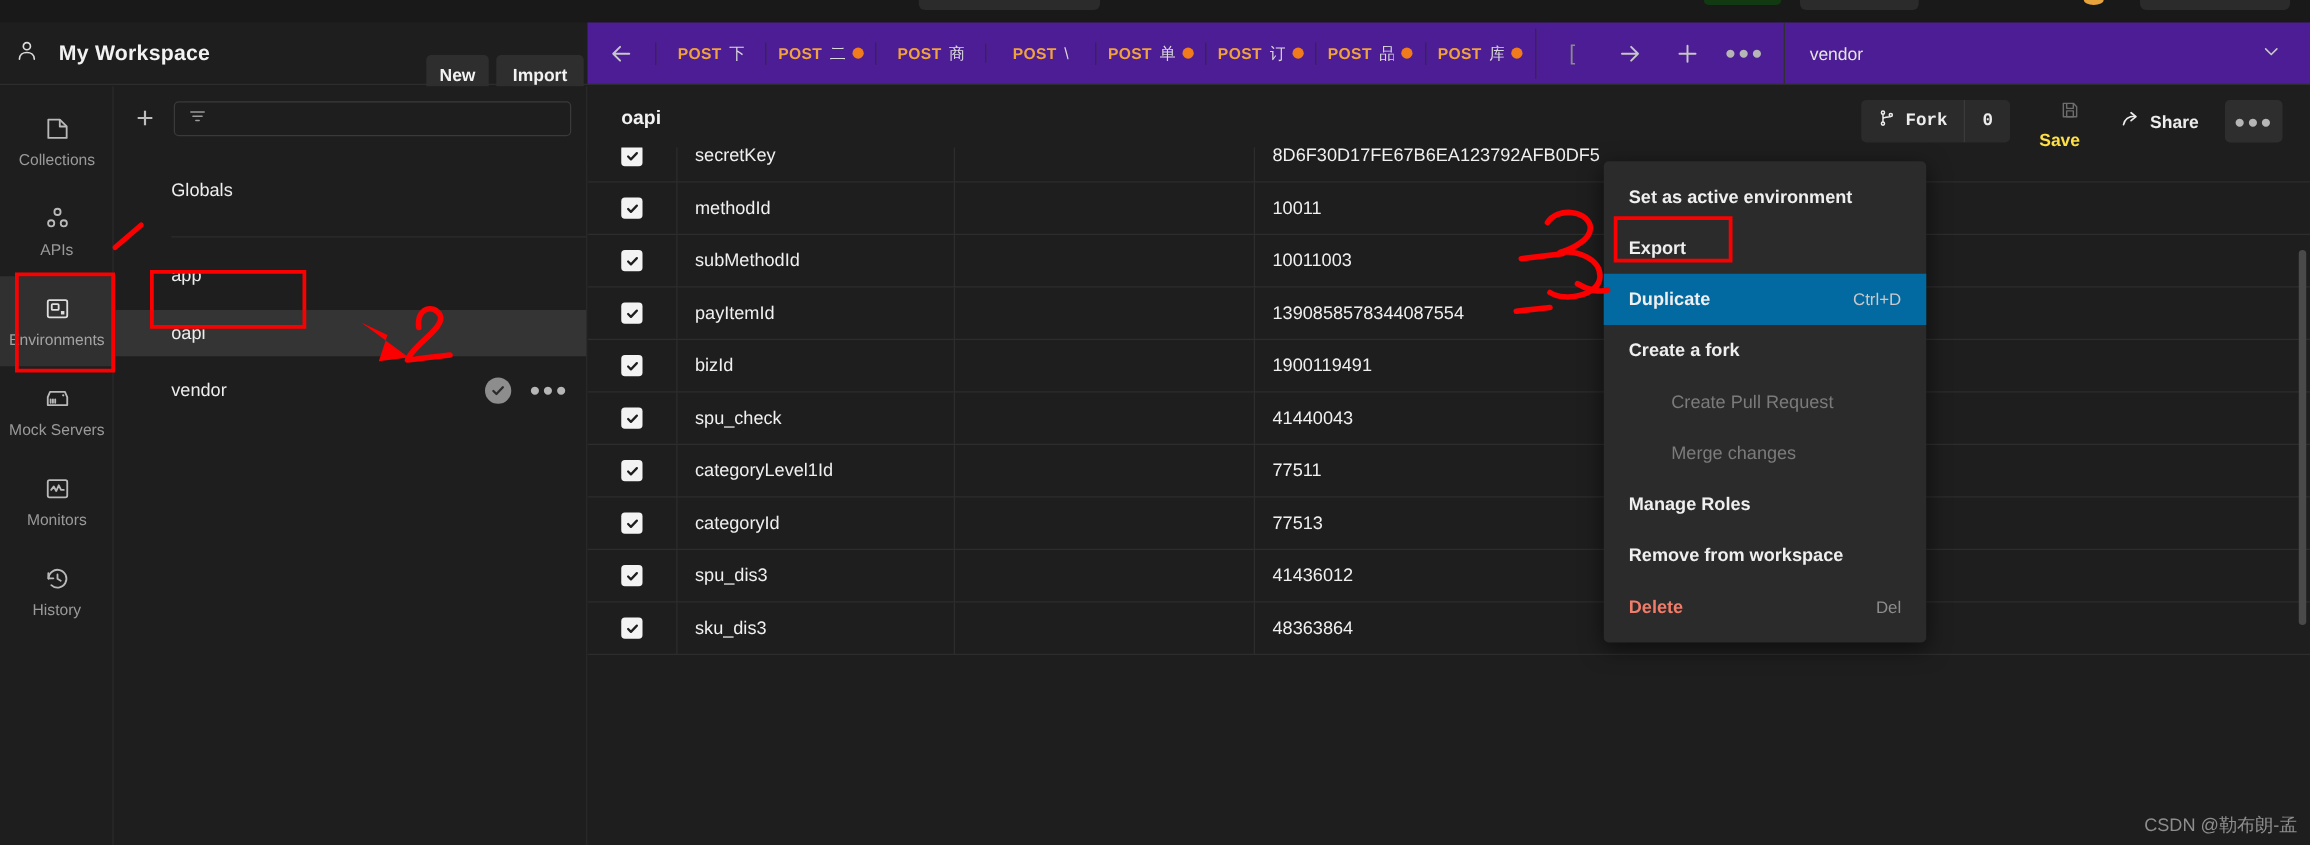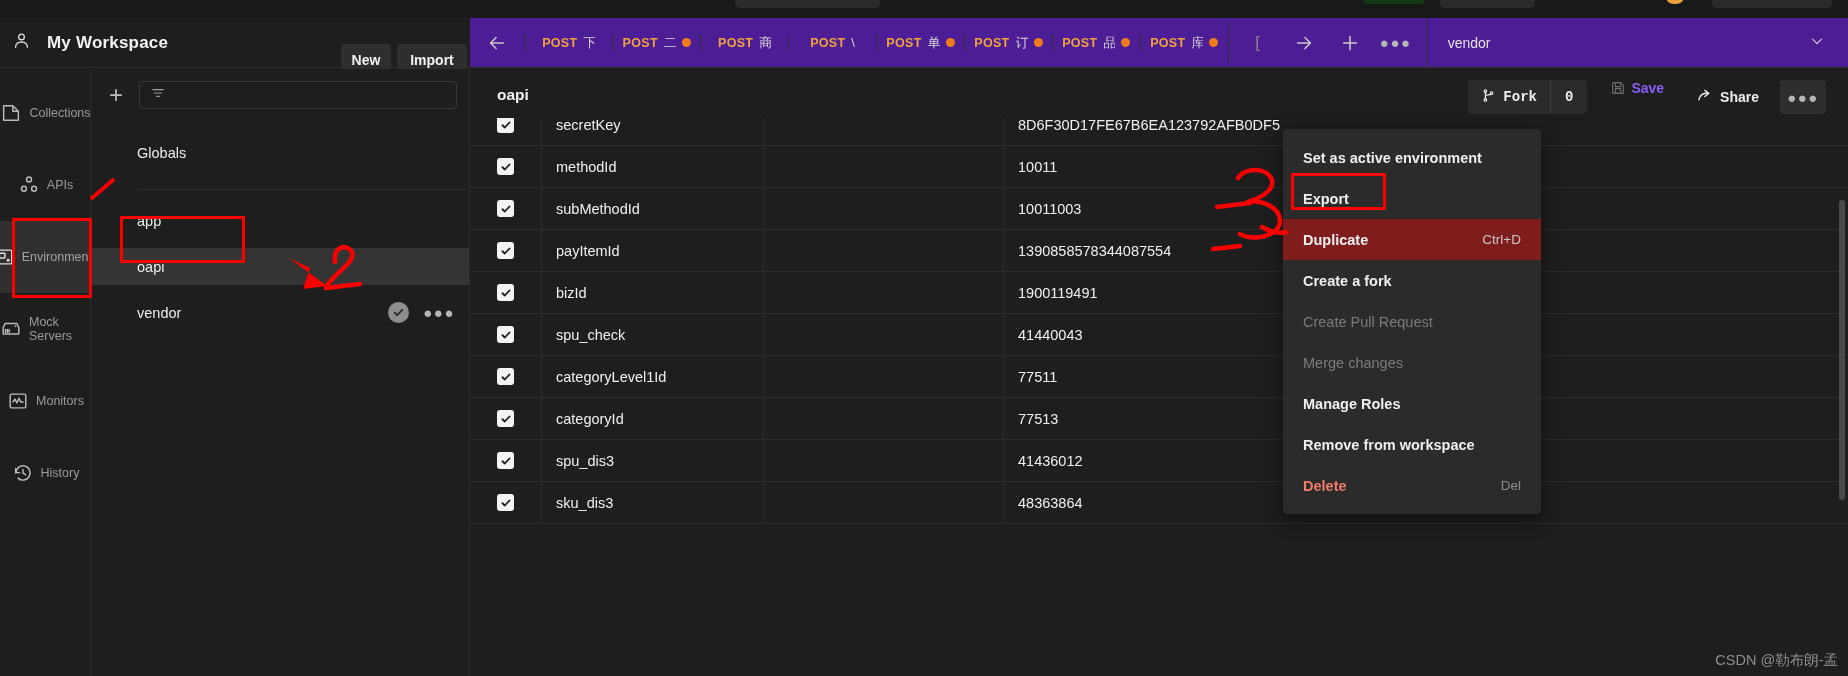--- a/index.html
+++ b/index.html
@@ -37,21 +37,21 @@
     background:#2e2e2e; border-radius:4px; color:#f2f2f2; font-size:14px; font-weight:bold;
     display:flex; align-items:center; justify-content:center; cursor:pointer;
   }
 
   
   .rail {
     position:absolute; left:0; top:69px; width:91px; height:607px;
     background:#1e1e1e; border-right:1px solid #2d2d2d;
   }
   .rail-item {
-    width:91px; height:72px; display:flex; flex-direction:row;
+    width:91px; height:72px; display:flex; flex-direction:column;
     align-items:center; justify-content:center; gap:7px; cursor:pointer;
   }
   .rail-item.active { background:#303030; }
   .rail-label { font-size:12.5px; color:#9a9a9a; }
   .rail-item.active .rail-label { color:#a3a3a3; }
   .rail-icon { width:22px; height:22px; display:block; }
 
   
   .envpanel {
     position:absolute; left:91px; top:69px; width:379px; height:607px;
@@ -105,22 +105,22 @@
   .env-detail-hdr {
     position:absolute; left:470px; top:68px; width:1378px; height:62px; background:#1e1e1e;
   }
   .env-name { position:absolute; left:27px; top:18px; font-size:15.5px; font-weight:bold; color:#f2f2f2; }
   .hdr-actions { position:absolute; right:22px; top:12px; display:flex; align-items:center; gap:0; }
   .fork-grp { display:flex; align-items:center; background:#2b2b2b; border-radius:4px; height:34px; overflow:hidden;font-family:Liberation Mono, monospace; }
   .fork-btn { display:flex; align-items:center; gap:7px; padding:0 13px; height:34px;
     font-size:14px; font-weight:bold; color:#ededed; cursor:pointer; }
   .fork-count { padding:0 14px; height:34px; display:flex; align-items:center;
     border-left:1px solid #3b3b3b; font-size:14px; font-weight:bold; color:#ededed; cursor:pointer; }
-  .save-btn { display:flex; align-items:flex-start; gap:5px; margin-left:12px; padding:0 11px; height:34px;
-    font-size:14px; font-weight:bold; color:#8b5cf6; cursor:default; }
+  .save-btn { display:flex; align-items:flex-end; gap:5px; margin-left:12px; padding:0 11px; height:34px;
+    font-size:14px; font-weight:bold; color:#fde047; cursor:default;flex-direction:column; }
   .share-btn { display:flex; align-items:center; gap:7px; margin-left:10px; padding:0 11px; height:34px;
     font-size:14px; font-weight:bold; color:#ededed; cursor:pointer; }
   .more-btn { margin-left:10px; width:46px; height:34px; background:#2e2e2e; border-radius:4px;
     display:flex; align-items:center; justify-content:center; cursor:pointer; }
 
   
   .vtable {
     position:absolute; left:470px; top:118px; width:1378px; height:558px;
     background:#1e1e1e; overflow:hidden;
   }
@@ -137,22 +137,22 @@
   .vrow.newvar .c-name { color:#7d7d7d; }
 
   
   .ctxmenu {
     position:absolute; left:1283px; top:129px; width:258px;
     background:#2b2b2b; border-radius:4px; padding:8px 0;
     box-shadow:0 5px 18px rgba(0,0,0,.55); z-index:40;
   }
   .mi { height:41px; display:flex; align-items:center; justify-content:space-between;
     padding:0 20px; font-size:14.5px; color:#efefef; cursor:pointer; font-weight:bold; }
-  .mi.hl { background:#7f1d1d; }
-  .mi.disabled { color:#7b7b7b; cursor:default; font-weight:normal; }
+  .mi.hl { background:#0369a1; }
+  .mi.disabled { color:#7b7b7b; cursor:default; font-weight:normal;margin-left:34px; }
   .mi.danger { color:#f07c6a; }
   .mi .kbd { color:#c9c9c9; font-size:13.5px; font-weight:normal; }
   .mi.danger .kbd { color:#8d8d8d; }
 
   .scrollbar { position:absolute; right:3px; top:200px; width:6px; height:300px;
     background:#4a4a4a; border-radius:3px; z-index:45; }
 
   
   .ann { position:absolute; z-index:60; pointer-events:none; }
   .ann-box { border:3px solid #fb0000; }

